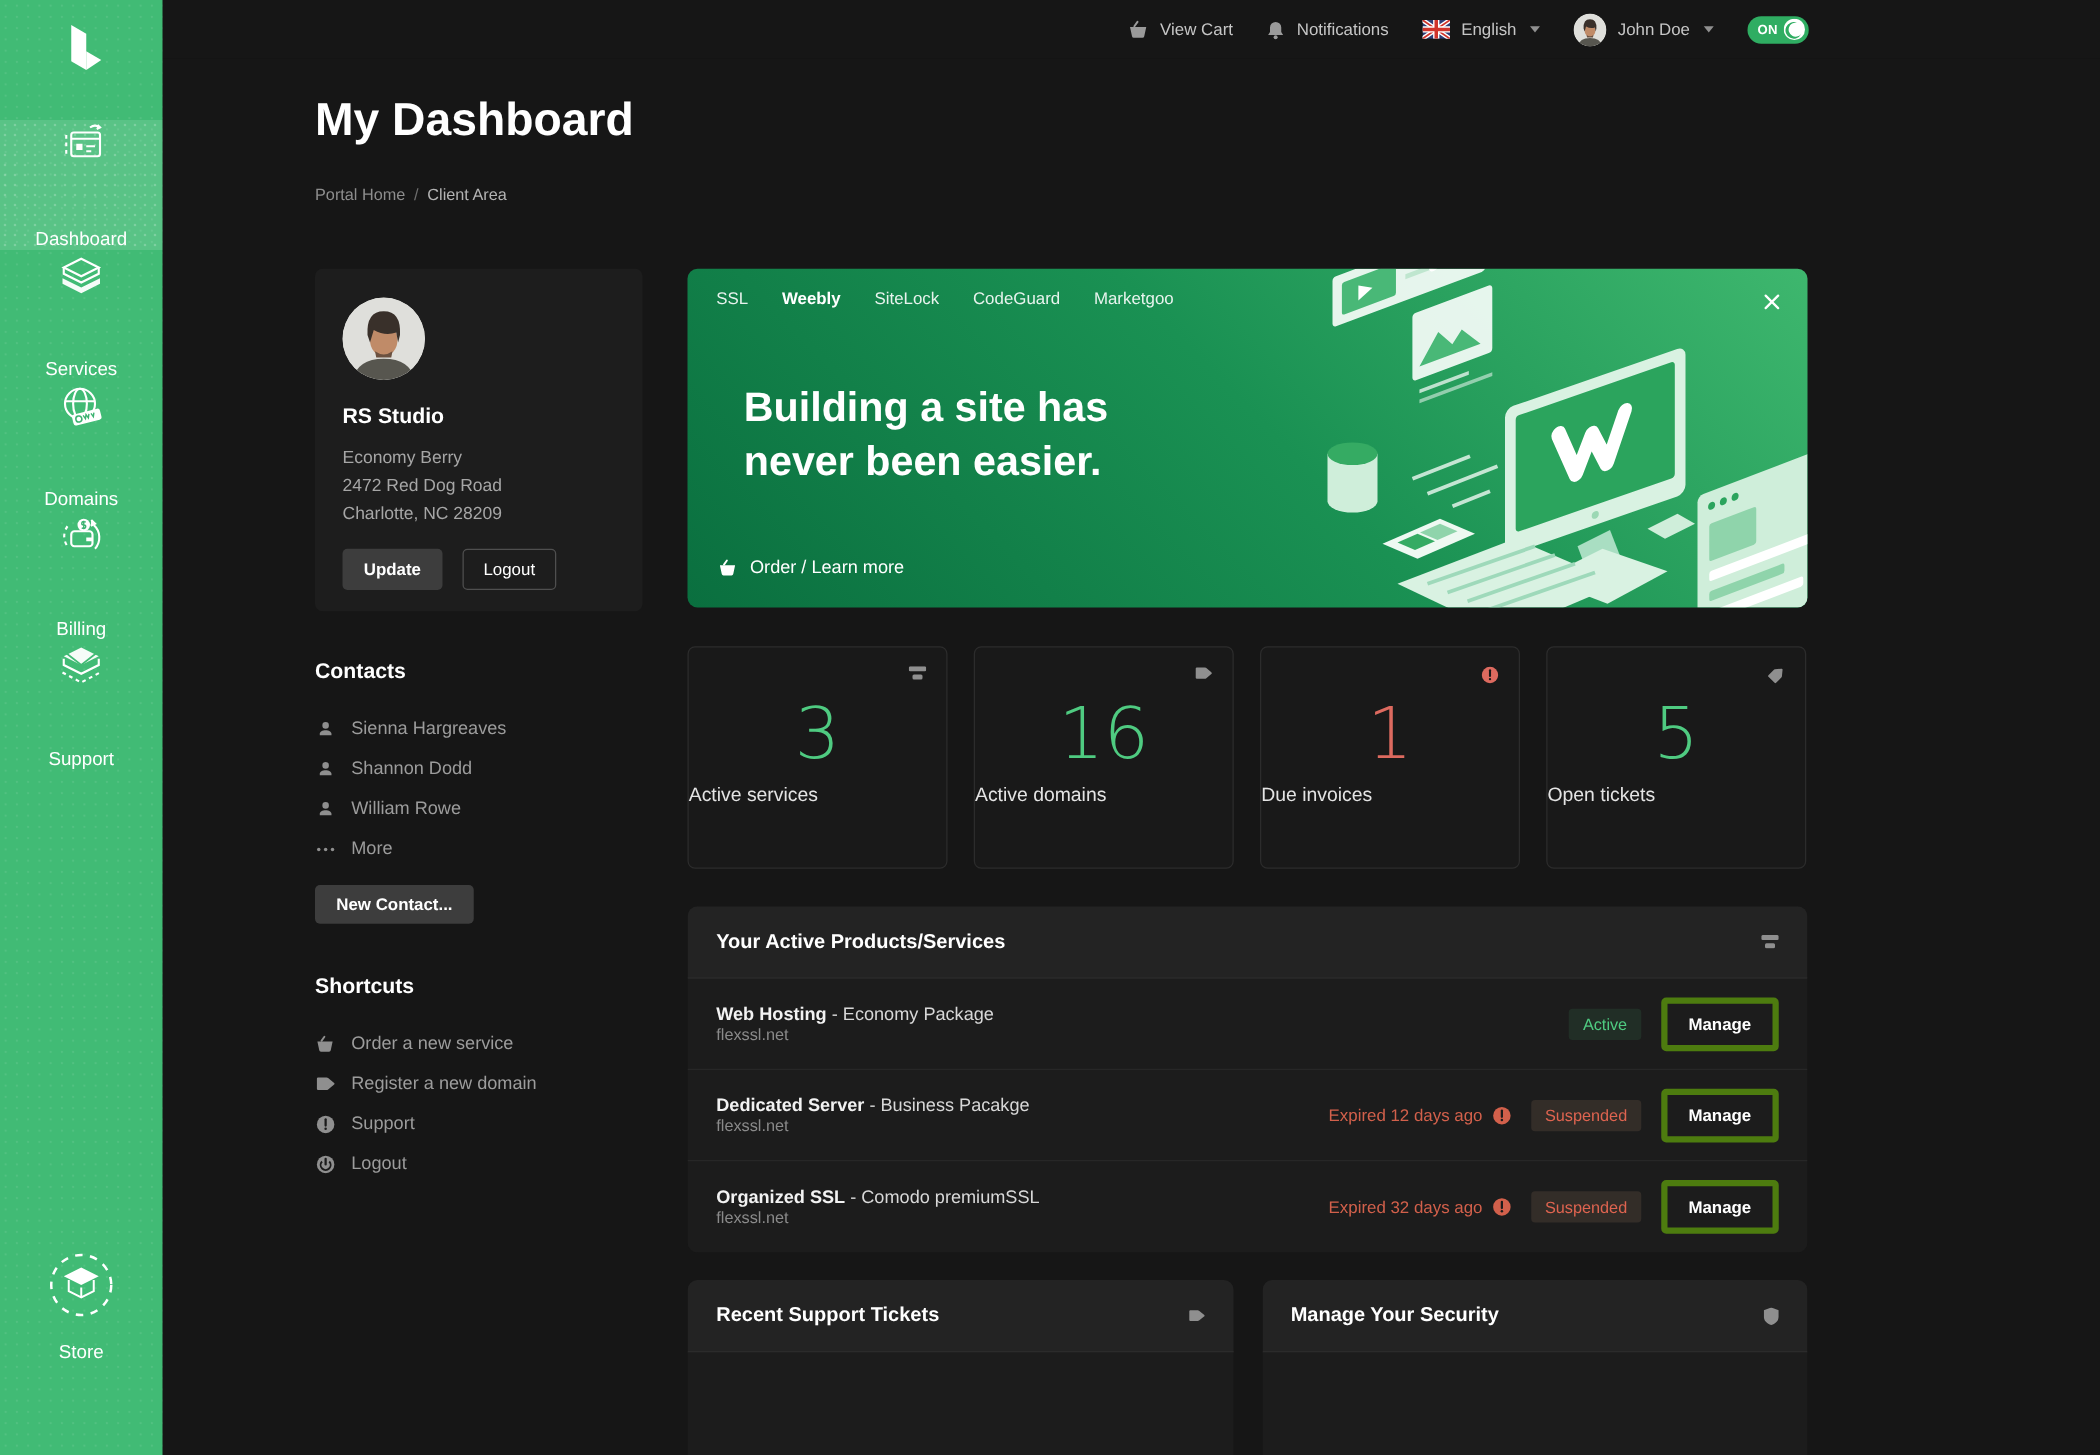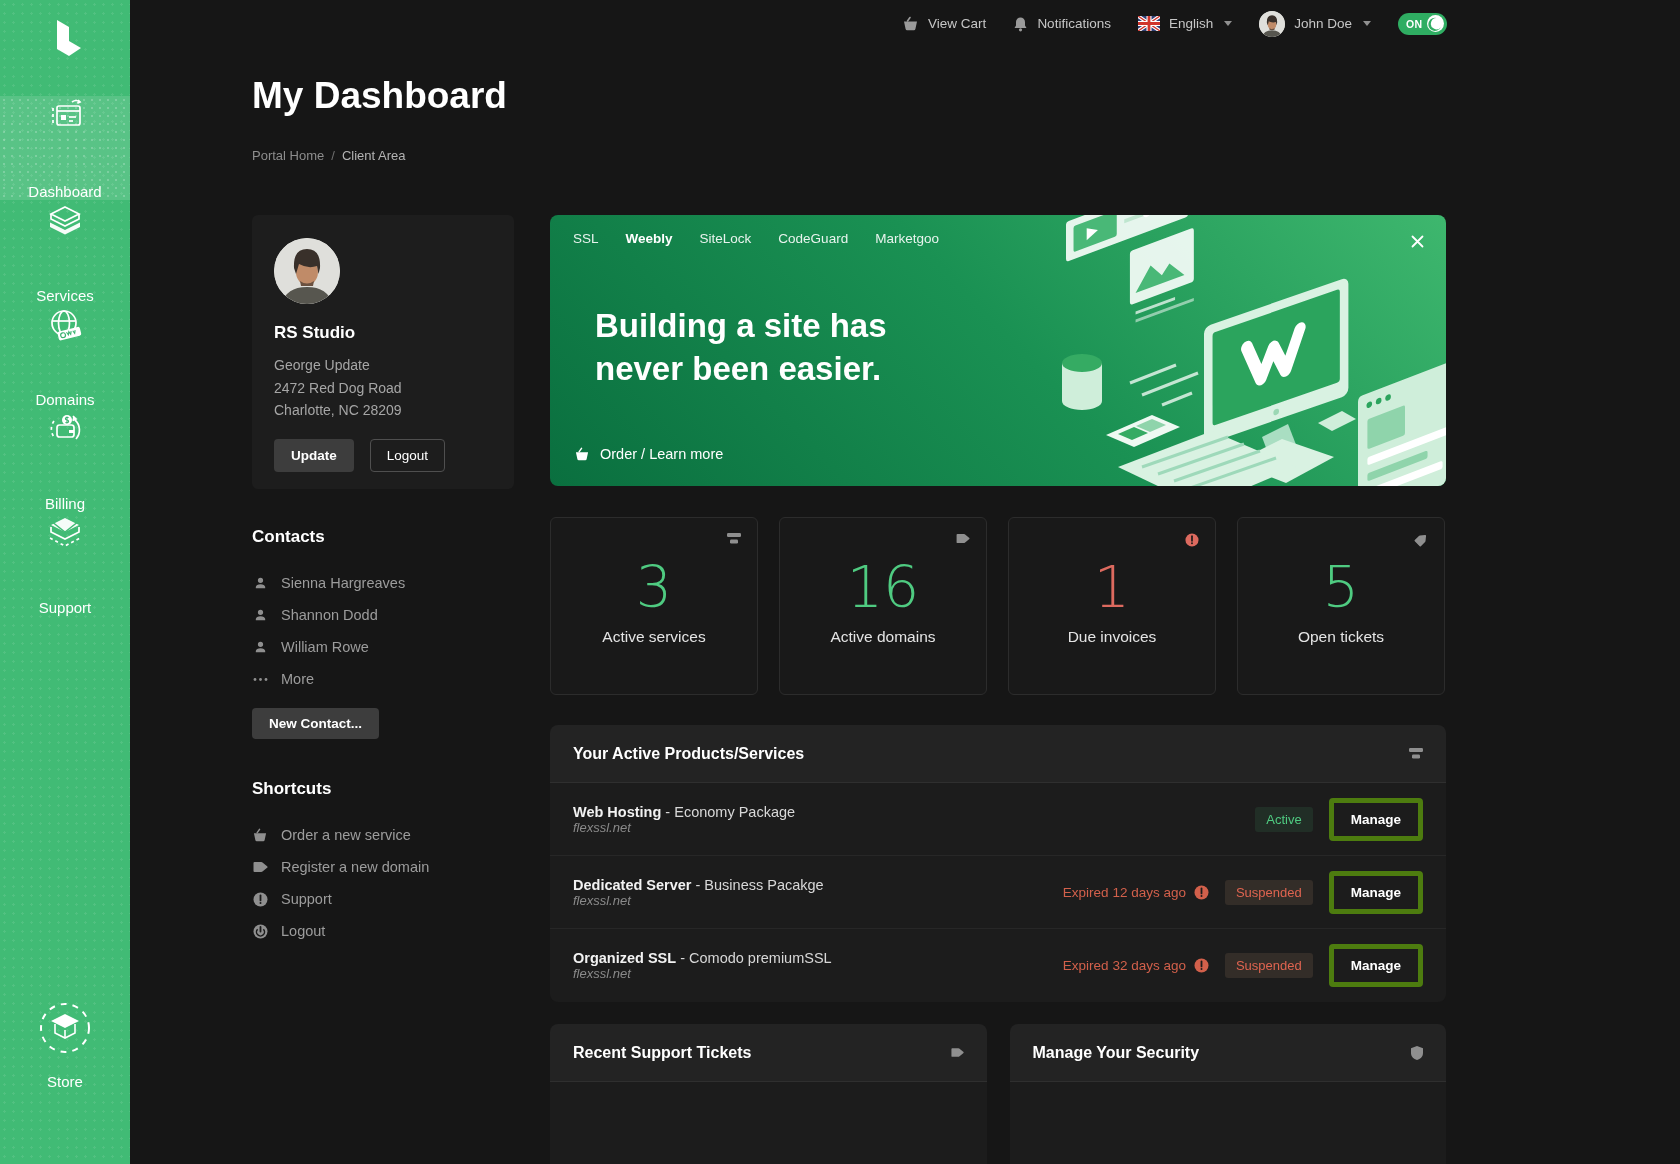--- a/index.html
+++ b/index.html
@@ -68,34 +68,34 @@
   .banner-tab.active { font-weight:bold; color:#fff; }
   .banner-close { position:absolute; top:20px; right:22px; cursor:pointer; }
   .banner-headline { position:absolute; left:45px; top:89px; font-size:33px; font-weight:bold; color:#fff; line-height:43px; }
   .banner-cta { position:absolute; left:24px; bottom:24px; display:flex; align-items:center; gap:10px;
     color:#fff; font-size:14.5px; cursor:pointer; }
 
   .stats { margin-top:31px; display:flex; gap:21px; }
   .stat-card { position:relative; width:208px; height:178px; background:#191919; border:1px solid #2c2c2c; border-radius:6px; }
   .stat-icon { position:absolute; top:15px; right:16px; }
   .stat-value { text-align:center; margin-top:36px; font-size:57px; font-weight:200; font-family:"DejaVu Sans", sans-serif; }
-  .stat-label { text-align:center; margin-top:8px; font-size:15.5px; color:#e4e4e4; }
+  .stat-label { text-align:left; margin-top:8px; font-size:15.5px; color:#e4e4e4; }
 
   .panel { border-radius:8px; overflow:hidden; }
   .products { margin-top:30px; }
   .panel-header { height:58px; background:#232323; display:flex; align-items:center; padding:0 23px;
     border-bottom:1px solid #2f2f2f; }
   .panel-title { flex:1; font-size:16px; font-weight:bold; color:#fff; }
   .panel-body { background:#1c1c1c; }
   .prod-row { height:73px; display:flex; align-items:center; padding:0 23px; border-bottom:1px solid #272727; }
   .prod-row:last-child { border-bottom:none; }
   .prod-info { flex:1; }
   .prod-title { font-size:14.5px; color:#d8d8d8; }
   .prod-title b { color:#f2f2f2; }
-  .prod-domain { margin-top:0; font-size:13px; color:#8a8a8a;font-style:italic; }
+  .prod-domain { margin-top:0; font-size:13px; color:#8a8a8a; }
   .expired { display:flex; align-items:center; gap:8px; font-size:13.5px; color:#d2604b; margin-right:16px; }
   .badge { padding:5px 11px; border-radius:3px; font-size:13px; margin-right:16px; }
   .badge-active { color:#4fcb81; background:rgba(79,203,129,.1); }
   .badge-suspended { color:#df6450; background:#332d28; }
   .btn-manage { background:transparent; border:5px solid #4d7c0f; border-radius:4px; color:#fff;
     padding:9px 17px; font-size:13.5px; font-weight:bold; font-family:inherit; cursor:pointer; }
 
   .bottom-row { margin-top:22px; display:flex; gap:23px; }
   .bottom-panel { flex:1; }
   .bottom-panel .panel-body { height:90px; }
@@ -261,21 +261,21 @@
         <svg width="66" height="66" viewBox="0 0 66 66">
           <circle cx="33" cy="33" r="33" fill="#dfdfdb"></circle>
           <ellipse cx="33" cy="34" rx="11" ry="13" fill="#c08b68"></ellipse>
           <path d="M20 30 q-1-19 13-19 q14 0 13 19 l-1.5 6 -1.5-8 q-9 3-18-2 l-3 10 z" fill="#39302a"></path>
           <path d="M26 43 q7 5 14 0 l-1 5 h-12 z" fill="#6b5140"></path>
           <path d="M8 66 q4-17 25-17 q21 0 25 17 z" fill="#57564f"></path>
         </svg>
       </div>
       <div class="profile-company">RS Studio</div>
       <div class="profile-addr">
-        <div>George Update</div>
+        <div>Economy Berry</div>
         <div>2472 Red Dog Road</div>
         <div>Charlotte, NC 28209</div>
       </div>
       <div class="btn-row">
         <button class="btn-solid">Update</button>
         <button class="btn-ghost">Logout</button>
       </div>
     </div>
 
     <section class="contacts">

